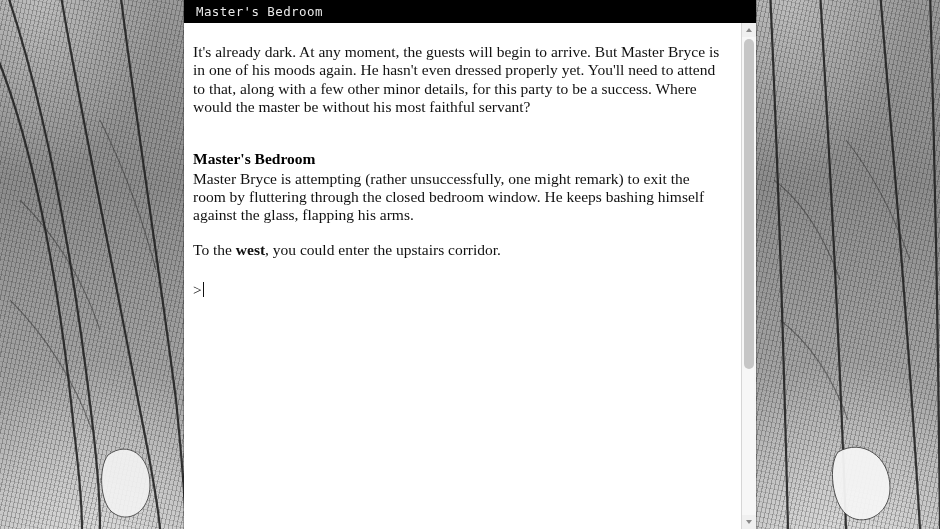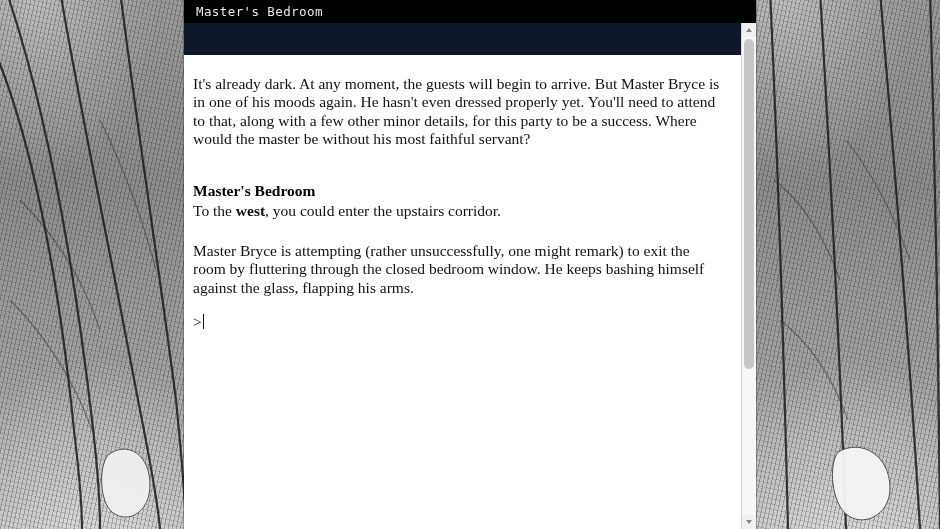--- a/index.html
+++ b/index.html
@@ -65,21 +65,21 @@
 
   .wing-svg { position: absolute; inset: 0; width: 100%; height: 100%; }
 
   
   #game-window {
     position: absolute;
     left: 184px;
     top: 0;
     width: 572px;
     height: 529px;
-    background: #0f172a;
+    background: #d946ef;
     box-shadow: 0 0 0 1px rgba(0,0,0,0.25);
   }
 
   #title-bar {
     height: 23px;
     background: #000000;
     color: #e8e8e8;
     font-family: "DejaVu Sans Mono", "Liberation Mono", monospace;
     font-size: 12.5px;
     line-height: 23px;
@@ -92,21 +92,20 @@
   #story-area {
     position: absolute;
     top: 23px;
     left: 0;
     right: 0;
     bottom: 0;
     background: #ffffff;
     padding: 20px 30px 12px 9px;
     box-sizing: border-box;
     overflow: hidden;
-    margin-top: 32px;
   }
 
   .story-inner {
     padding-left: 0;
   }
 
   .para {
     font-family: "Liberation Serif", "DejaVu Serif", serif;
     font-size: 15.5px;
     line-height: 1.18;
@@ -247,23 +246,23 @@
       <span>Master's Bedroom</span>
     </div>
 
     <div id="story-area">
       <div class="story-inner">
 
         <p class="para intro">It's already dark. At any moment, the guests will begin to arrive. But Master Bryce is in one of his moods again. He hasn't even dressed properly yet. You'll need to attend to that, along with a few other minor details, for this party to be a success. Where would the master be without his most faithful servant?</p>
 
         <div class="room-title">Master's Bedroom</div>
 
+        <p class="para bryce">Master Bryce is attempting (rather unsuccessfully, one might remark) to exit the room by fluttering through the closed bedroom window. He keeps bashing himself against the glass, flapping his arms.</p>
+
         <p class="para roomline"><span>To the </span><span class="dir">west</span><span>, you could enter the upstairs corridor.</span></p>
-
-        <p class="para bryce">Master Bryce is attempting (rather unsuccessfully, one might remark) to exit the room by fluttering through the closed bedroom window. He keeps bashing himself against the glass, flapping his arms.</p>
 
 
         <div id="prompt-line">
           <span>&gt;</span>
             <span></span>
             <span id="prompt-caret-bar"></span>
         </div>
 
       </div>
     </div>

